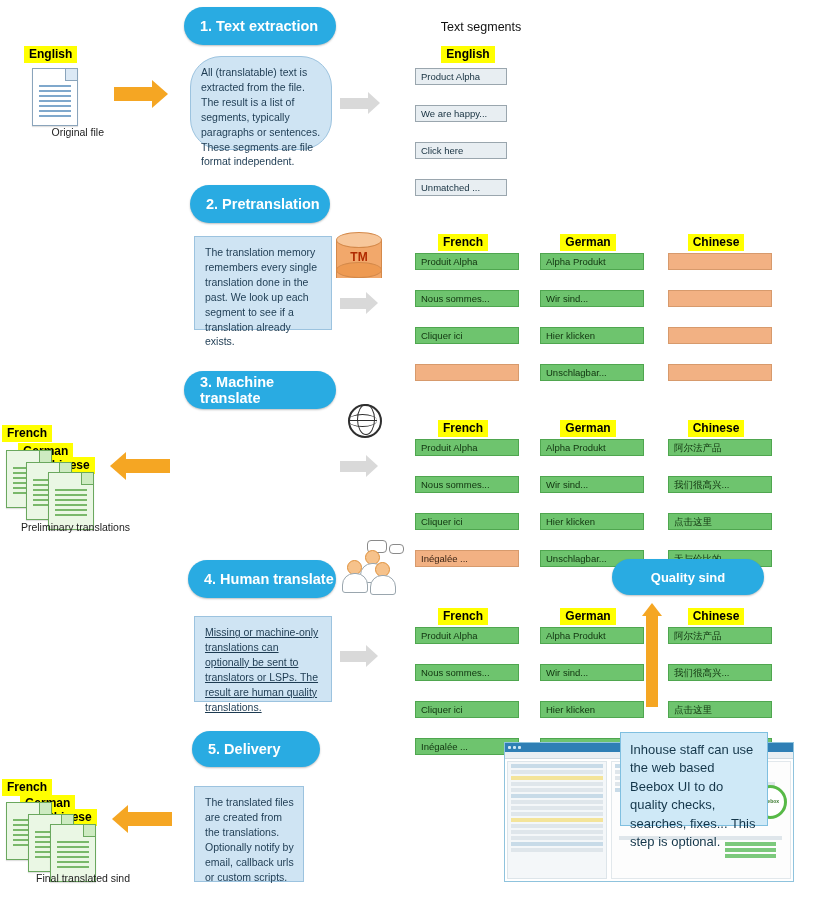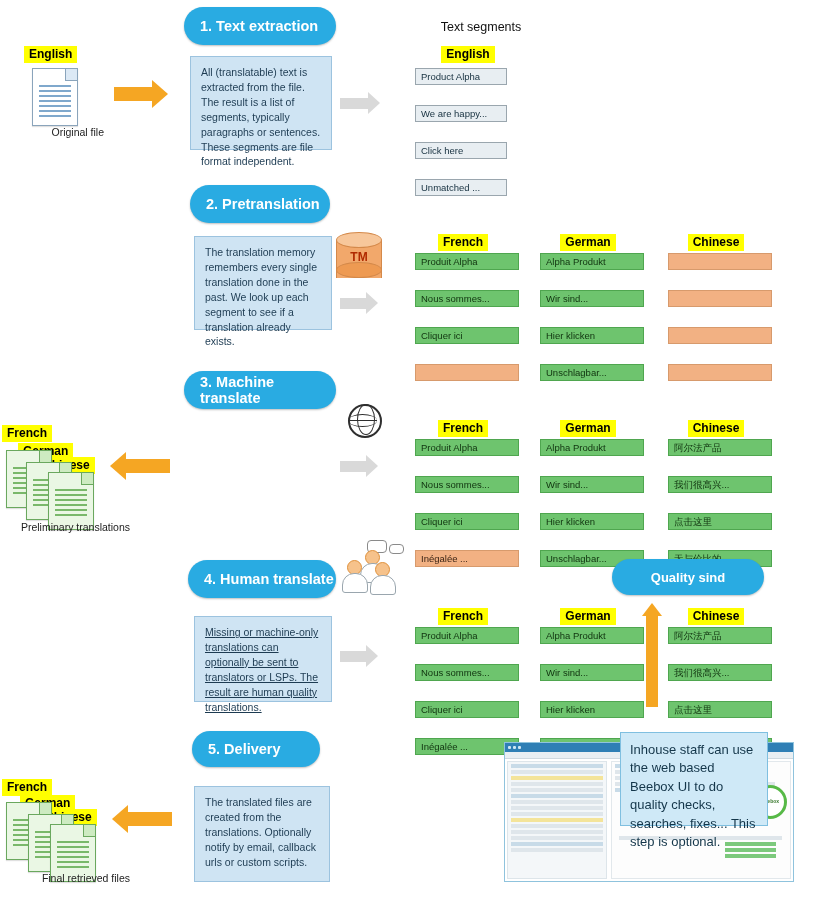--- a/index.html
+++ b/index.html
@@ -323,21 +323,21 @@
   <div class="abs caption" style="left:8px; top:126px; width:96px;">Original file</div>
 
   <div class="arrow-orange" style="left:114px; top:80px;">
     <div class="shaft" style="width:38px;"></div>
       <div class="head-r"></div>
   </div>
 
   <div class="abs step-pill" style="left:184px; top:7px; width:152px; height:38px;">
     <span>1. Text extraction</span>
   </div>
-  <div class="abs desc-box" style="left:190px; top:56px; width:142px; height:94px;">All (translatable) text is extracted from the file. The result is a list of segments, typically paragraphs or sentences. These segments are file format independent.</div>
+  <div class="abs desc-box" style="left:190px; top:56px; width:142px; height:94px;border-radius:31px;">All (translatable) text is extracted from the file. The result is a list of segments, typically paragraphs or sentences. These segments are file format independent.</div>
 
   <div class="arrow-grey" style="left:340px; top:92px;">
     <div class="shaft" style="width:28px;"></div>
       <div class="head"></div>
   </div>
 
   <div class="abs" style="left:416px; top:20px; width:130px; font-size:12.5px; color:#111; text-align:center;">Text segments</div>
   <div class="abs col-title" style="left:416px; top:44px; width:104px;">
     <span class="hl">English</span>
   </div>
@@ -544,21 +544,21 @@
     <span>Quality sind</span>
   </div>
   <div class="arrow-up-orange" style="left:642px; top:603px; width:20px; height:104px;">
     <div class="head"></div>
     <div class="shaft" style="top:12px; height:92px;"></div>
   </div>
 
   <div class="abs step-pill" style="left:192px; top:731px; width:128px; height:36px;">
     <span>5. Delivery</span>
   </div>
-  <div class="abs desc-box" style="left:194px; top:786px; width:136px; height:96px;">The translated files are created from the translations. Optionally notify by email, callback urls or custom scripts.</div>
+  <div class="abs desc-box" style="left:194px; top:786px; width:110px; height:96px;">The translated files are created from the translations. Optionally notify by email, callback urls or custom scripts.</div>
 
   <div class="abs hl" style="left:2px; top:779px;">French</div>
   <div class="abs hl" style="left:20px; top:795px;">German</div>
   <div class="abs hl" style="left:40px; top:809px;">Chinese</div>
 
   <div class="docstack" style="left:0px; top:792px;">
     <div class="doc green-doc" style="left:6px; top:10px;">
       <div class="fold"></div>
         <div class="lines">
           <i></i>
@@ -585,21 +585,21 @@
         <div class="lines">
           <i></i>
           <i></i>
           <i></i>
           <i></i>
           <i></i>
           <i></i>
         </div>
     </div>
   </div>
-  <div class="abs caption" style="left:0px; top:872px; width:130px;">Final retrieved files</div>
+  <div class="abs caption" style="left:0px; top:872px; width:130px;">Final translated sind</div>
 
   <div class="arrow-orange" style="left:112px; top:805px;">
     <div class="head-l"></div>
       <div class="shaft" style="width:44px;"></div>
   </div>
 
   <div class="shot" style="left:504px; top:742px; width:290px; height:140px;">
     <div class="titlebar">
         <i></i>
         <i></i>

